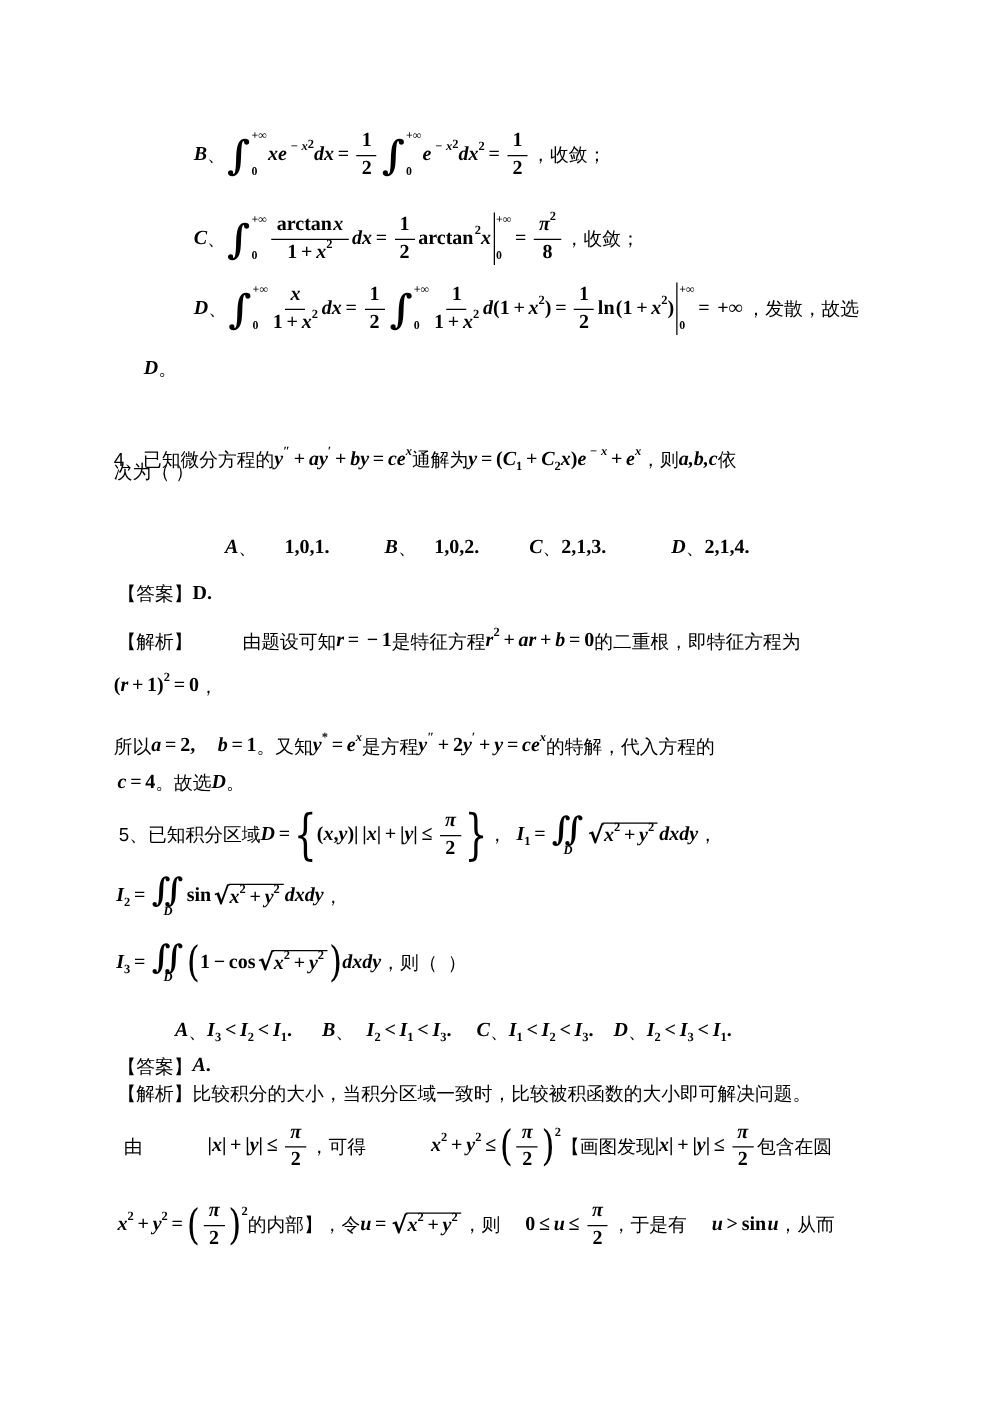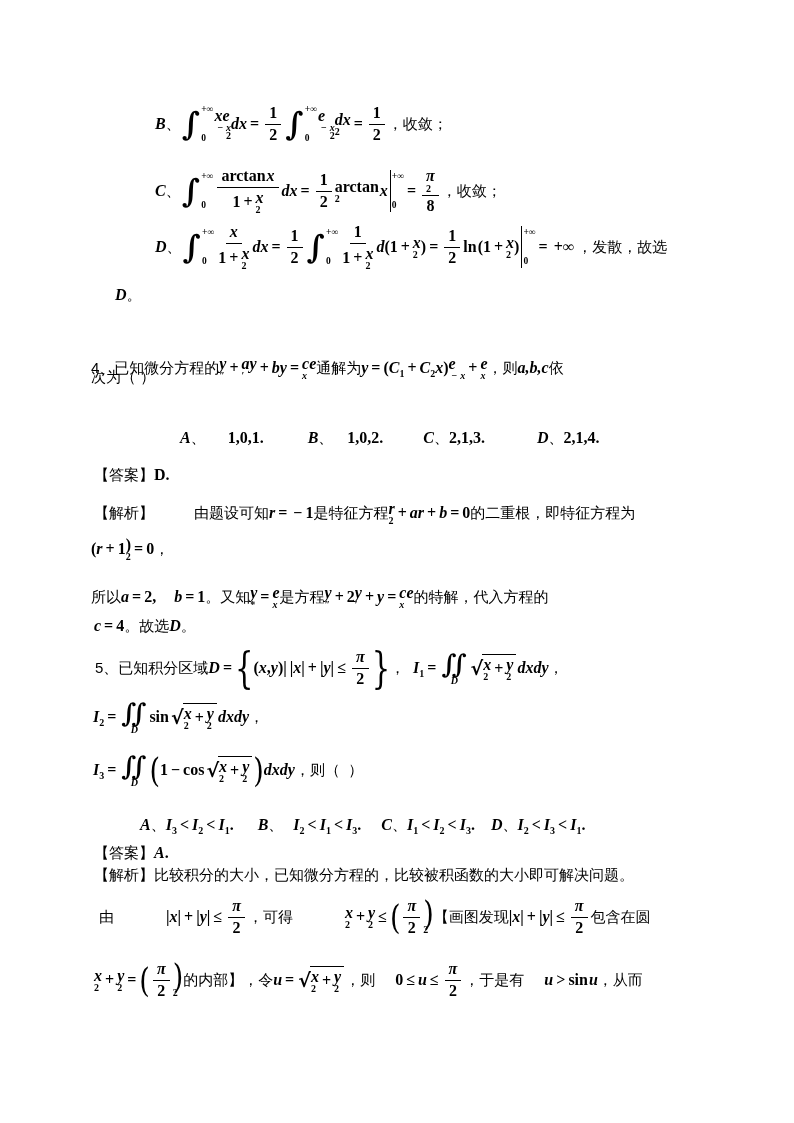--- a/index.html
+++ b/index.html
@@ -5,21 +5,21 @@
   html,body{margin:0;padding:0;background:#ffffff;}
   .page{position:relative;width:794px;height:1123px;background:#ffffff;overflow:hidden;color:#000;}
   .line{position:absolute;display:flex;align-items:center;white-space:pre;font-size:16px;color:#000;}
   .cn{font-family:"Liberation Sans","DejaVu Sans",sans-serif;font-size:15px;}
   .mi{font-family:"Liberation Serif","DejaVu Serif",serif;font-style:italic;font-weight:bold;}
   .mn,.fn{font-family:"Liberation Serif","DejaVu Serif",serif;font-weight:bold;}
   .mo{font-family:"Liberation Serif","DejaVu Serif",serif;font-weight:bold;margin:0 3px;}
   .fn{margin-right:1px;}
   .sp{display:inline-block;height:1px;}
   .bs{display:inline-flex;}
-  .bs.up{align-items:flex-start;flex-direction:column;}
+  .bs.up{align-items:flex-start;}
   .bs.dn{align-items:flex-end;}
   .sup,.sub{font-size:10px;font-weight:bold;font-family:"Liberation Serif","DejaVu Serif",serif;line-height:1;}
   .bs.up .sup{margin-top:-2px;}
   .bs.dn .sub{margin-bottom:-2px;}
   .frac{display:inline-flex;flex-direction:column;align-items:center;text-align:center;margin:0 3px;line-height:1.15;font-family:"Liberation Serif","DejaVu Serif",serif;font-weight:bold;}
   .frac .num{border-bottom:1.6px solid #000;padding:0 4px 1px;display:inline-flex;align-items:center;}
   .frac .den{padding-top:1px;display:inline-flex;align-items:center;}
   .intwrap{display:inline-flex;align-items:center;margin:0 1px;}
   .intsign{font-family:"DejaVu Serif",serif;font-weight:bold;font-size:32px;line-height:0.9;}
   .lims{display:flex;flex-direction:column;justify-content:space-between;height:38px;font-size:9.5px;font-weight:bold;font-family:"Liberation Serif","DejaVu Serif",serif;line-height:1;margin-left:1px;}
@@ -48,16 +48,16 @@
     <div class="line" style="left: 94px; top: 464px; height: 22px;"><span class="cn">【答案】</span><span class="mn">D.</span></div>
     <div class="line" style="left: 94px; top: 498px; height: 30px;"><span class="cn">【解析】</span><span class="sp" style="width: 40px;"></span><span class="cn">由题设可知</span><span class="mi">r</span><span class="mo">=</span><span class="mo">−</span><span class="mn">1</span><span class="cn">是特征方程</span><span class="bs up"><span class="mi">r</span><span class="sup">2</span></span><span class="mo">+</span><span class="mi">ar</span><span class="mo">+</span><span class="mi">b</span><span class="mo">=</span><span class="mn">0</span><span class="cn">的二重根，即特征方程为</span></div>
     <div class="line" style="left: 91px; top: 535px; height: 28px;"><span class="mn">(</span><span class="mi">r</span><span class="mo">+</span><span class="mn">1</span><span class="bs up"><span class="mn">)</span><span class="sup">2</span></span><span class="mo">=</span><span class="mn">0</span><span class="cn">，</span></div>
     <div class="line" style="left: 91px; top: 582px; height: 30px;"><span class="cn">所以</span><span class="mi">a</span><span class="mo">=</span><span class="mn">2,</span><span class="sp" style="width: 18px;"></span><span class="mi">b</span><span class="mo">=</span><span class="mn">1</span><span class="cn">。又知</span><span class="bs up"><span class="mi">y</span><span class="sup">*</span></span><span class="mo">=</span><span class="bs up"><span class="mi">e</span><span class="sup"><span class="mi">x</span></span></span><span class="cn">是方程</span><span class="bs up"><span class="mi">y</span><span class="sup">″</span></span><span class="mo">+</span><span class="mn">2</span><span class="bs up"><span class="mi">y</span><span class="sup">′</span></span><span class="mo">+</span><span class="mi">y</span><span class="mo">=</span><span class="bs up"><span class="mi">ce</span><span class="sup"><span class="mi">x</span></span></span><span class="cn">的特解，代入方程的</span></div>
     <div class="line" style="left: 94px; top: 614px; height: 24px;"><span class="mi">c</span><span class="mo">=</span><span class="mn">4</span><span class="cn">。故选</span><span class="mi">D</span><span class="cn">。</span></div>
     <div class="line" style="left: 95px; top: 640px; height: 56px;"><span class="cn">5、已知积分区域</span><span class="mi">D</span><span class="mo">=</span><span class="big bigbrace">{</span><span class="mn">(</span><span class="mi">x</span><span class="mn">,</span><span class="mi">y</span><span class="mn">)</span><span class="mn">|</span><span class="sp" style="width: 3px;"></span><span class="mn">|</span><span class="mi">x</span><span class="mn">|</span><span class="mo">+</span><span class="mn">|</span><span class="mi">y</span><span class="mn">|</span><span class="mo">≤</span><span class="frac"><span class="num"><span class="mi">π</span></span><span class="den"><span class="mn">2</span></span></span><span class="big bigbrace">}</span><span class="cn">，</span><span class="sp" style="width: 8px;"></span><span class="bs dn"><span class="mi">I</span><span class="sub">1</span></span><span class="mo">=</span><span class="iintwrap"><span class="iintsign">∬</span><span class="iintunder">D</span></span><span class="sqrt"><span class="rs">√</span><span class="rb"><span class="bs up"><span class="mi">x</span><span class="sup">2</span></span><span class="mo">+</span><span class="bs up"><span class="mi">y</span><span class="sup">2</span></span></span></span><span class="mi">dxdy</span><span class="cn">，</span></div>
     <div class="line" style="left: 93px; top: 692px; height: 50px;"><span class="bs dn"><span class="mi">I</span><span class="sub">2</span></span><span class="mo">=</span><span class="iintwrap"><span class="iintsign">∬</span><span class="iintunder">D</span></span><span class="fn">sin</span><span class="sqrt"><span class="rs">√</span><span class="rb"><span class="bs up"><span class="mi">x</span><span class="sup">2</span></span><span class="mo">+</span><span class="bs up"><span class="mi">y</span><span class="sup">2</span></span></span></span><span class="mi">dxdy</span><span class="cn">，</span></div>
     <div class="line" style="left: 93px; top: 744px; height: 52px;"><span class="bs dn"><span class="mi">I</span><span class="sub">3</span></span><span class="mo">=</span><span class="iintwrap"><span class="iintsign">∬</span><span class="iintunder">D</span></span><span class="big">(</span><span class="mn">1</span><span class="mo">−</span><span class="fn">cos</span><span class="sqrt"><span class="rs">√</span><span class="rb"><span class="bs up"><span class="mi">x</span><span class="sup">2</span></span><span class="mo">+</span><span class="bs up"><span class="mi">y</span><span class="sup">2</span></span></span></span><span class="big">)</span><span class="mi">dxdy</span><span class="cn">，则（  ）</span></div>
     <div class="line" style="left: 140px; top: 812px; height: 26px;"><span class="mi">A</span><span class="cn">、</span><span class="bs dn"><span class="mi">I</span><span class="sub">3</span></span><span class="mo">&lt;</span><span class="bs dn"><span class="mi">I</span><span class="sub">2</span></span><span class="mo">&lt;</span><span class="bs dn"><span class="mi">I</span><span class="sub">1</span></span><span class="mn">.</span><span class="sp" style="width: 24px;"></span><span class="mi">B</span><span class="cn">、</span><span class="sp" style="width: 10px;"></span><span class="bs dn"><span class="mi">I</span><span class="sub">2</span></span><span class="mo">&lt;</span><span class="bs dn"><span class="mi">I</span><span class="sub">1</span></span><span class="mo">&lt;</span><span class="bs dn"><span class="mi">I</span><span class="sub">3</span></span><span class="mn">.</span><span class="sp" style="width: 20px;"></span><span class="mi">C</span><span class="cn">、</span><span class="bs dn"><span class="mi">I</span><span class="sub">1</span></span><span class="mo">&lt;</span><span class="bs dn"><span class="mi">I</span><span class="sub">2</span></span><span class="mo">&lt;</span><span class="bs dn"><span class="mi">I</span><span class="sub">3</span></span><span class="mn">.</span><span class="sp" style="width: 16px;"></span><span class="mi">D</span><span class="cn">、</span><span class="bs dn"><span class="mi">I</span><span class="sub">2</span></span><span class="mo">&lt;</span><span class="bs dn"><span class="mi">I</span><span class="sub">3</span></span><span class="mo">&lt;</span><span class="bs dn"><span class="mi">I</span><span class="sub">1</span></span><span class="mn">.</span></div>
     <div class="line" style="left: 94px; top: 842px; height: 22px;"><span class="cn">【答案】</span><span class="mi">A</span><span class="mn">.</span></div>
-    <div class="line" style="left: 94px; top: 864px; height: 22px;"><span class="cn">【解析】比较积分的大小，已知微分方程的，比较被积函数的大小即可解决问题。</span></div>
+    <div class="line" style="left: 94px; top: 864px; height: 22px;"><span class="cn">【解析】比较积分的大小，当积分区域一致时，比较被积函数的大小即可解决问题。</span></div>
     <div class="line" style="left: 99px; top: 891px; height: 52px;"><span class="cn">由</span><span class="sp" style="width: 52px;"></span><span class="mn">|</span><span class="mi">x</span><span class="mn">|</span><span class="mo">+</span><span class="mn">|</span><span class="mi">y</span><span class="mn">|</span><span class="mo">≤</span><span class="frac"><span class="num"><span class="mi">π</span></span><span class="den"><span class="mn">2</span></span></span><span class="cn">，可得</span><span class="sp" style="width: 52px;"></span><span class="bs up"><span class="mi">x</span><span class="sup">2</span></span><span class="mo">+</span><span class="bs up"><span class="mi">y</span><span class="sup">2</span></span><span class="mo">≤</span><span class="big">(</span><span class="frac"><span class="num"><span class="mi">π</span></span><span class="den"><span class="mn">2</span></span></span><span class="bs up"><span class="big">)</span><span class="sup">2</span></span><span class="cn">【画图发现</span><span class="mn">|</span><span class="mi">x</span><span class="mn">|</span><span class="mo">+</span><span class="mn">|</span><span class="mi">y</span><span class="mn">|</span><span class="mo">≤</span><span class="frac"><span class="num"><span class="mi">π</span></span><span class="den"><span class="mn">2</span></span></span><span class="cn">包含在圆</span></div>
     <div class="line" style="left: 94px; top: 952px; height: 56px;"><span class="bs up"><span class="mi">x</span><span class="sup">2</span></span><span class="mo">+</span><span class="bs up"><span class="mi">y</span><span class="sup">2</span></span><span class="mo">=</span><span class="big">(</span><span class="frac"><span class="num"><span class="mi">π</span></span><span class="den"><span class="mn">2</span></span></span><span class="bs up"><span class="big">)</span><span class="sup">2</span></span><span class="cn">的内部】，令</span><span class="mi">u</span><span class="mo">=</span><span class="sqrt"><span class="rs">√</span><span class="rb"><span class="bs up"><span class="mi">x</span><span class="sup">2</span></span><span class="mo">+</span><span class="bs up"><span class="mi">y</span><span class="sup">2</span></span></span></span><span class="cn">，则</span><span class="sp" style="width: 20px;"></span><span class="mn">0</span><span class="mo">≤</span><span class="mi">u</span><span class="mo">≤</span><span class="frac"><span class="num"><span class="mi">π</span></span><span class="den"><span class="mn">2</span></span></span><span class="cn">，于是有</span><span class="sp" style="width: 20px;"></span><span class="mi">u</span><span class="mo">&gt;</span><span class="fn">sin</span><span class="mi">u</span><span class="cn">，从而</span></div>
   </div>
 
 </body></html>

